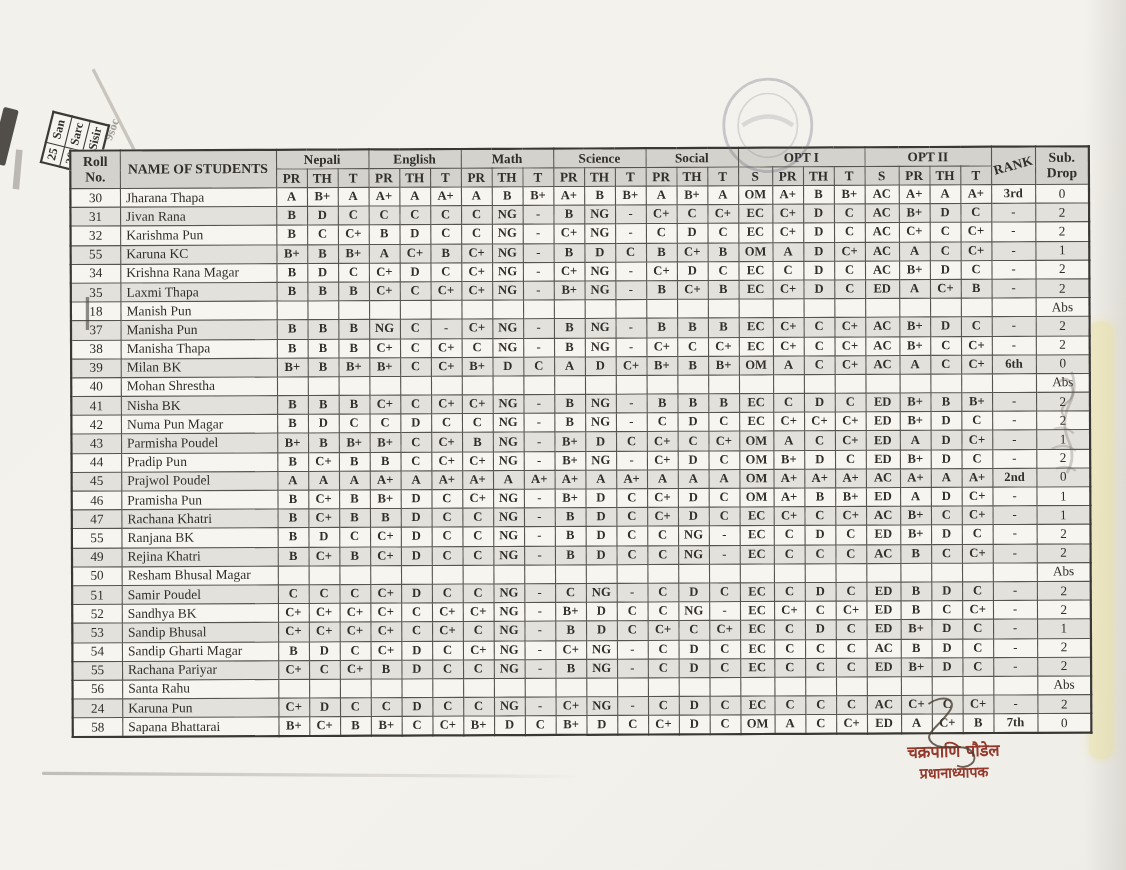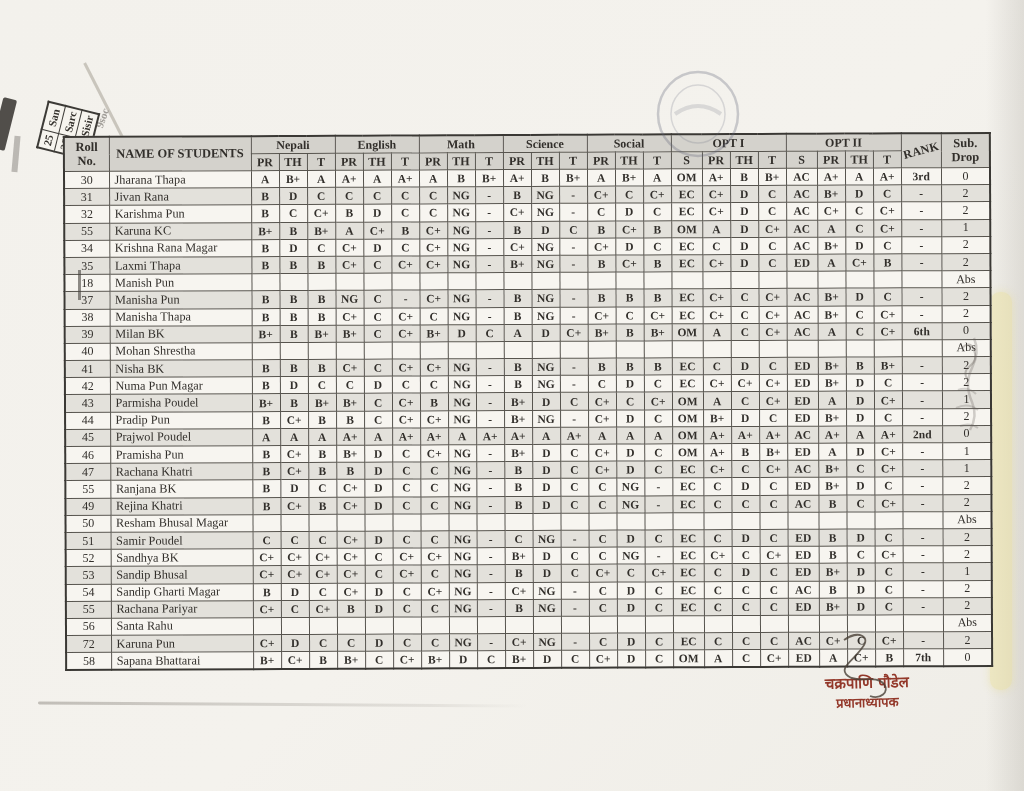--- a/index.html
+++ b/index.html
@@ -949,21 +949,21 @@
           <td class="grade"></td>
           <td class="grade"></td>
           <td class="grade"></td>
           <td class="grade"></td>
           <td class="grade"></td>
           <td class="grade"></td>
           <td class="rank"></td>
           <td class="drop">Abs</td>
         </tr>
         <tr class="shade">
-          <td class="roll">72</td>
+          <td class="roll">24</td>
           <td class="name">Karuna Pun</td>
           <td class="grade">C+</td>
           <td class="grade">D</td>
           <td class="grade">C</td>
           <td class="grade">C</td>
           <td class="grade">D</td>
           <td class="grade">C</td>
           <td class="grade">C</td>
           <td class="grade">NG</td>
           <td class="grade">-</td>

